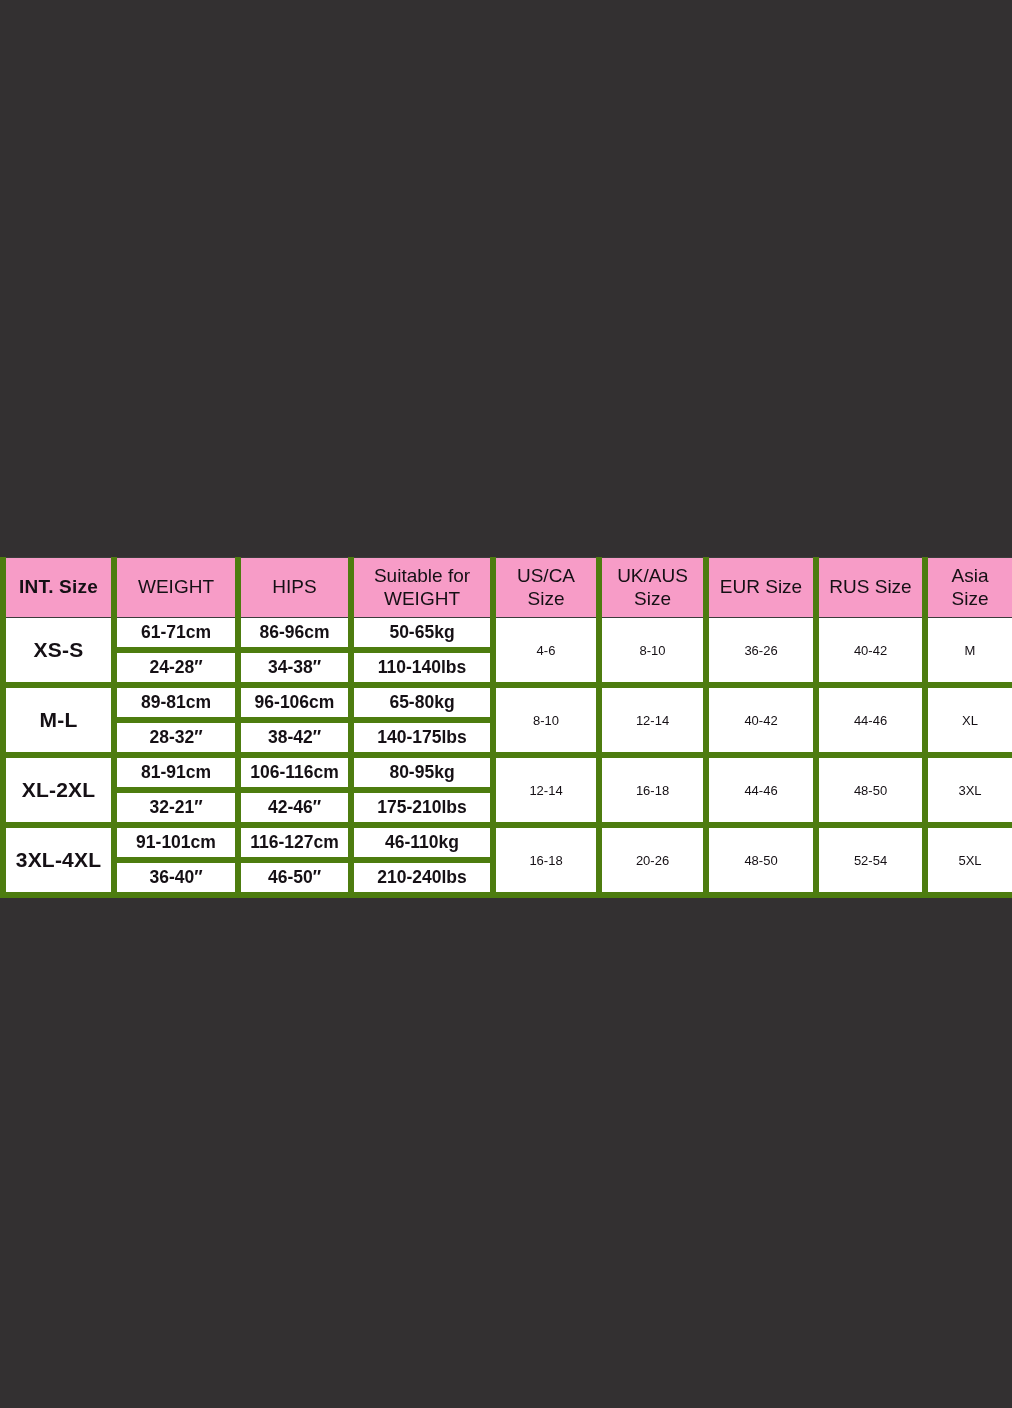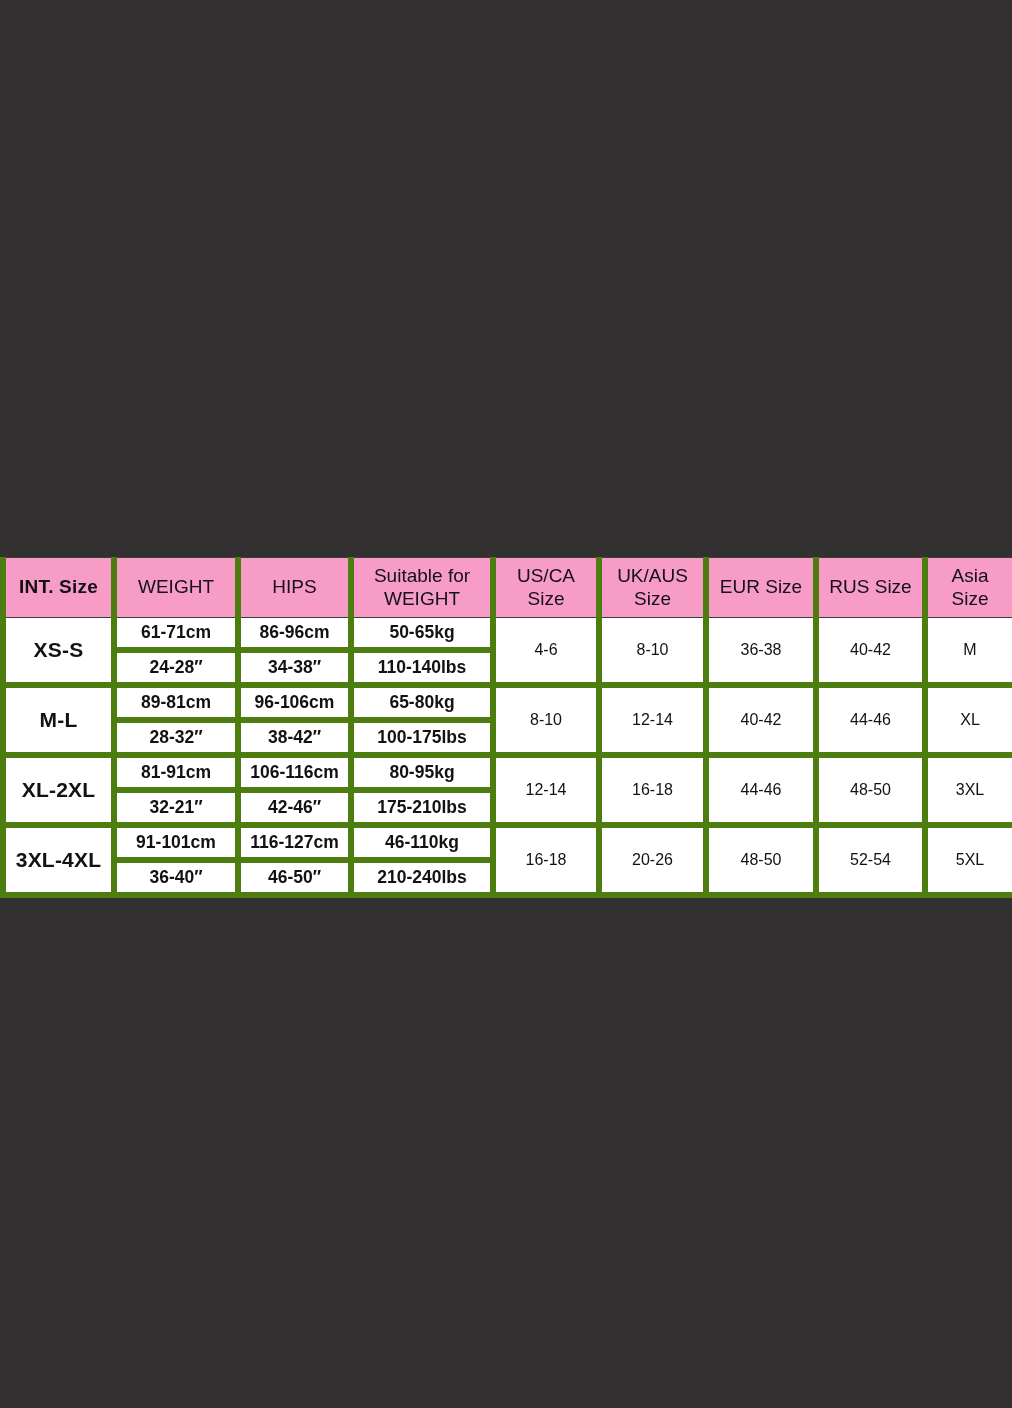--- a/index.html
+++ b/index.html
@@ -77,21 +77,21 @@
     font-size: 21px;
     letter-spacing: 0.2px;
     margin-top: 48px;
   }
   td.metric {
     font-size: 17.5px;
     height: 29px;
     font-weight: bold;
   }
   td.region {
-    font-size: 16px;
+    font-size: 13px;
     margin-top: 24px;
   }
   td.sub-top {
     border-bottom: 1px solid #8d8d8d;
   }
 
   
   tr.group-start > td {
     border-top: 1px solid #4a4a4a;
   }
@@ -139,21 +139,21 @@
     </thead>
     <tbody>
 
       <tr class="group-start">
         <td class="int-size" rowspan="2">XS-S</td>
         <td class="metric sub-top">61-71cm</td>
         <td class="metric sub-top">86-96cm</td>
         <td class="metric sub-top">50-65kg</td>
         <td class="region" rowspan="2">4-6</td>
         <td class="region" rowspan="2">8-10</td>
-        <td class="region" rowspan="2">36-38</td>
+        <td class="region" rowspan="2">36-26</td>
         <td class="region" rowspan="2">40-42</td>
         <td class="region" rowspan="2">M</td>
       </tr>
       <tr>
         <td class="metric">24-28″</td>
         <td class="metric">34-38″</td>
         <td class="metric">110-140lbs</td>
       </tr>
 
       <tr class="group-start">
@@ -163,21 +163,21 @@
         <td class="metric sub-top">65-80kg</td>
         <td class="region" rowspan="2">8-10</td>
         <td class="region" rowspan="2">12-14</td>
         <td class="region" rowspan="2">40-42</td>
         <td class="region" rowspan="2">44-46</td>
         <td class="region" rowspan="2">XL</td>
       </tr>
       <tr>
         <td class="metric">28-32″</td>
         <td class="metric">38-42″</td>
-        <td class="metric">100-175lbs</td>
+        <td class="metric">140-175lbs</td>
       </tr>
 
       <tr class="group-start">
         <td class="int-size" rowspan="2">XL-2XL</td>
         <td class="metric sub-top">81-91cm</td>
         <td class="metric sub-top">106-116cm</td>
         <td class="metric sub-top">80-95kg</td>
         <td class="region" rowspan="2">12-14</td>
         <td class="region" rowspan="2">16-18</td>
         <td class="region" rowspan="2">44-46</td>

